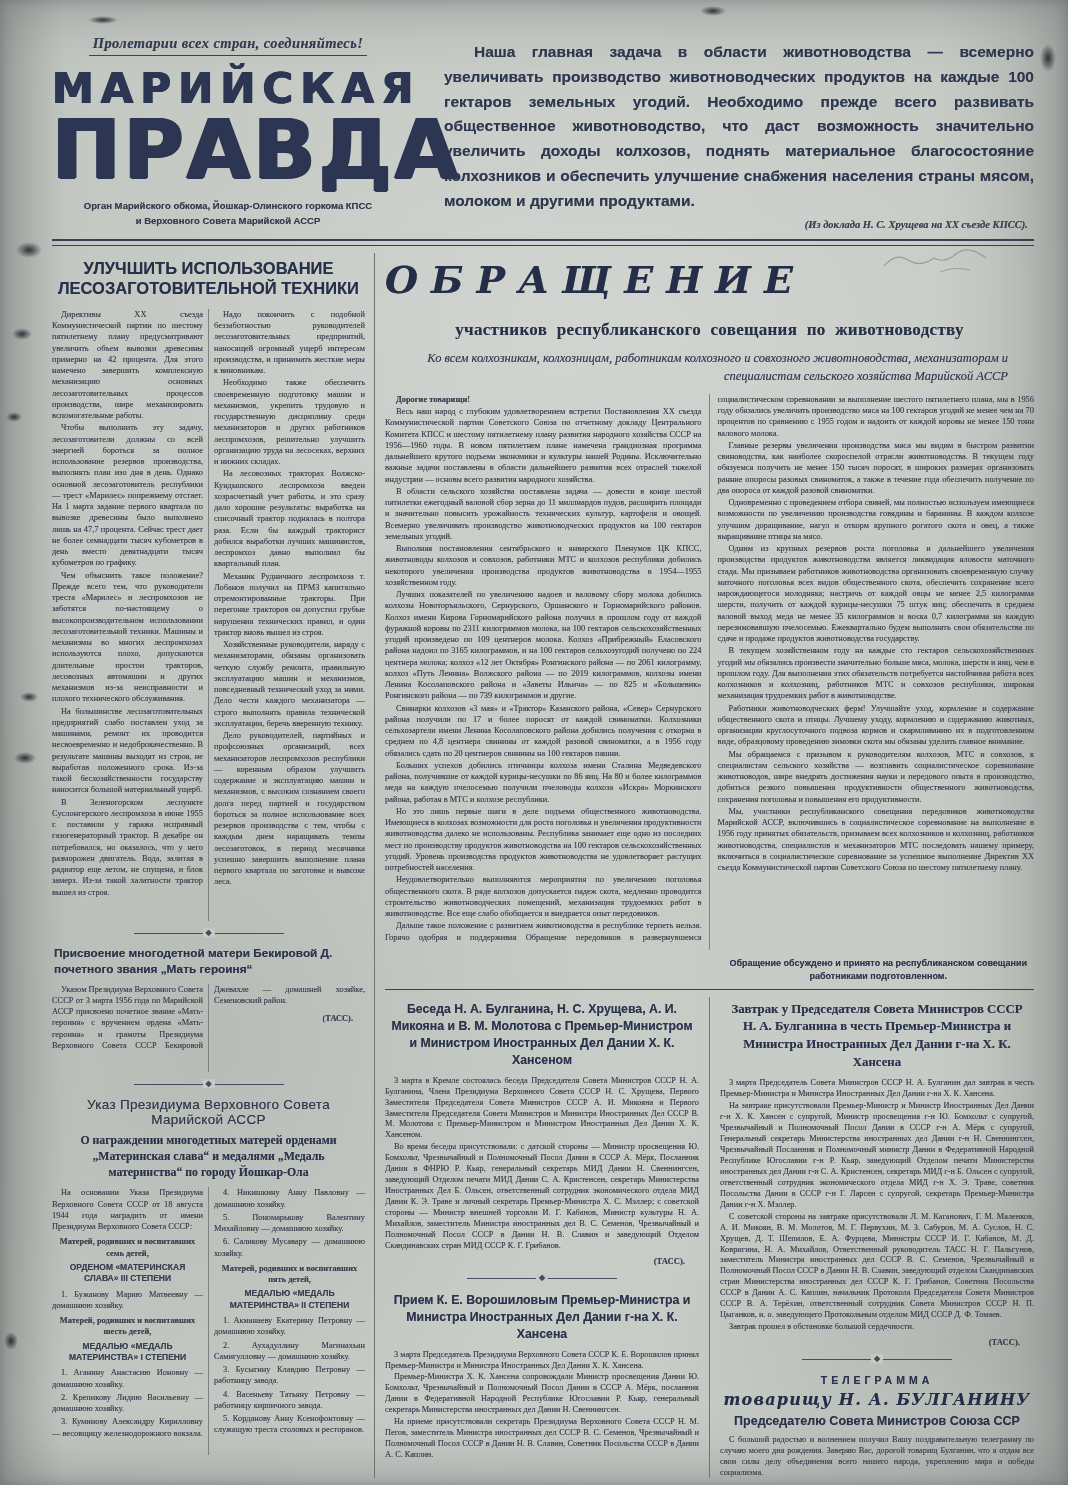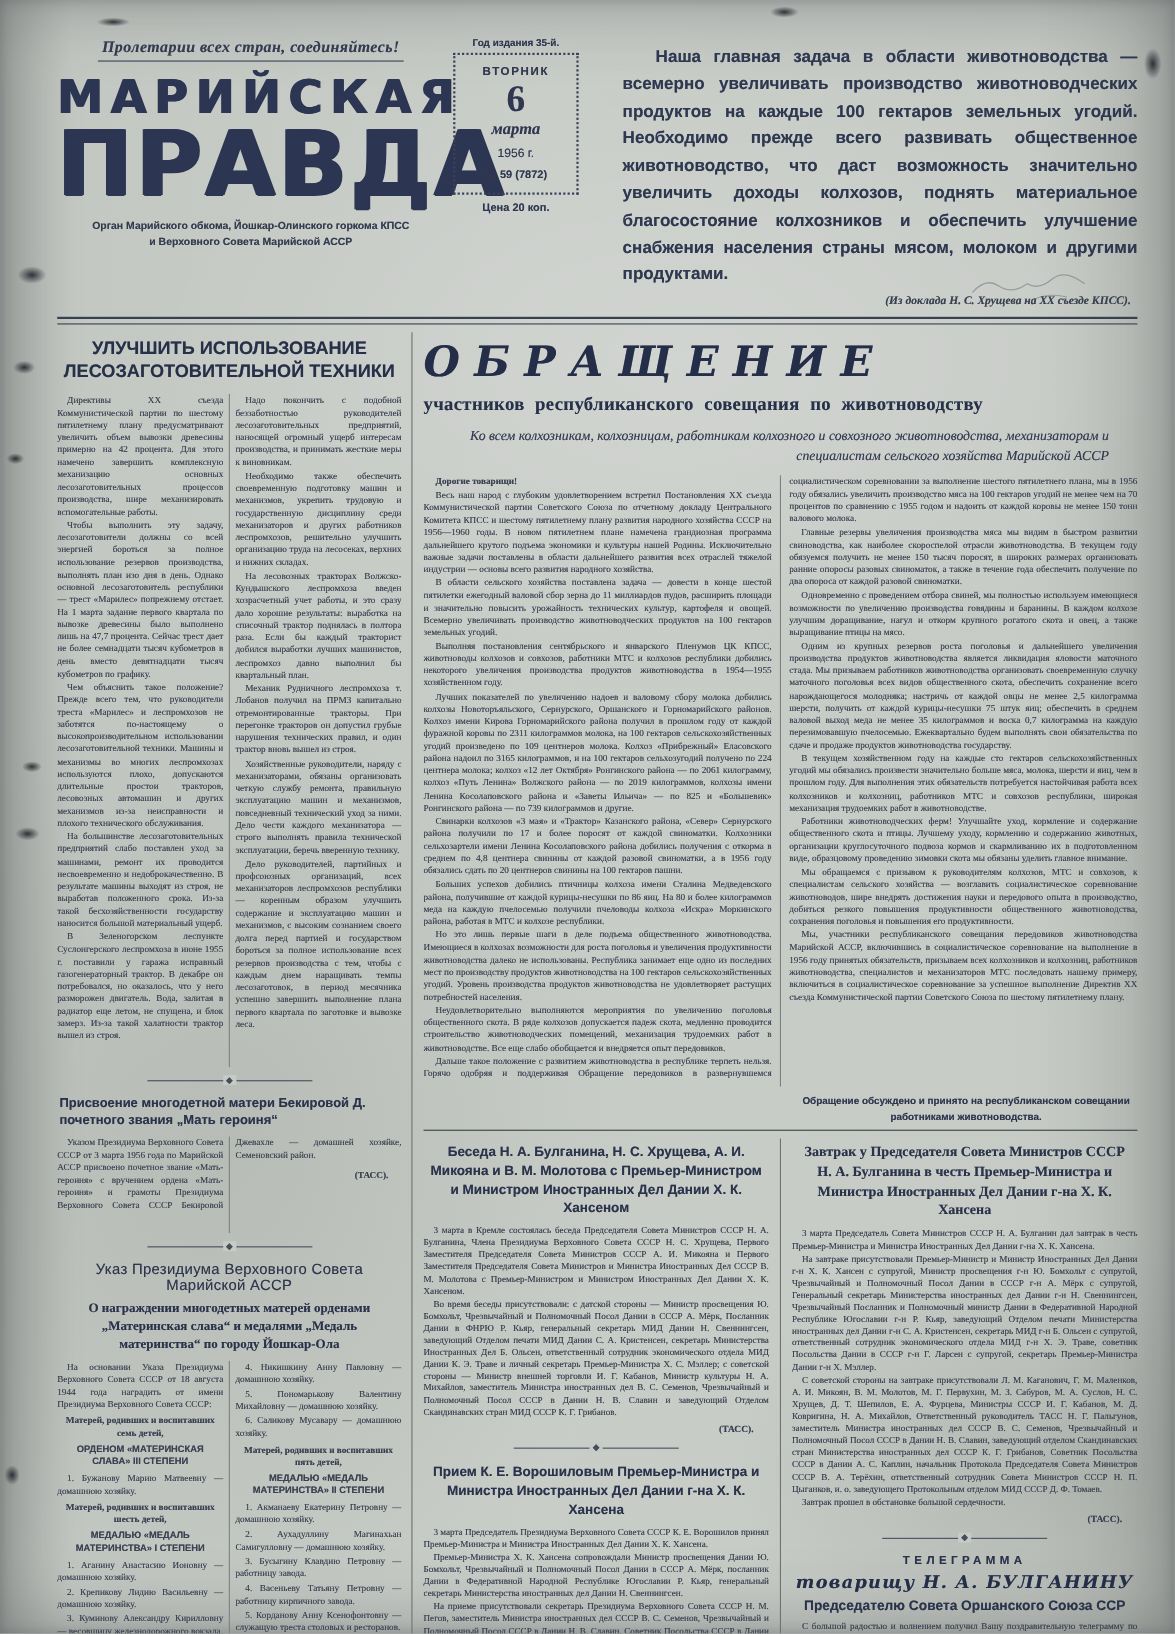--- a/index.html
+++ b/index.html
@@ -88,21 +88,21 @@
   .ukaz-title { font-weight:bold; font-size:11.8px; line-height:1.35; text-align:center; margin:6px 2px 7px; color:#2a334c; }
   .ukaz-body { height:268px; }
   .ukaz-body p { margin-bottom:2px; }
   .ukaz-body p.group-note { text-align:center; font-weight:bold; text-indent:0; margin:4px 0 3px; }
   .ukaz-body p.list-head { text-align:center; font-weight:bold; text-indent:0; margin:3px 0 4px;
     font-family:Liberation Sans, sans-serif; font-size:8.5px; }
 
   
   .obr-title { font-family:"DejaVu Serif", serif; font-style:italic; font-weight:bold;
     font-size:38px; letter-spacing:13px; text-align:left; color:#242e49; margin-top:6px; }
-  .obr-sub { font-weight:bold; font-size:17px; text-align:left; margin-top:7px;
+  .obr-sub { font-weight:bold; font-size:17px; text-align:center; margin-top:18px;
     color:#28314a; word-spacing:5px; letter-spacing:.3px; }
   .obr-lede { font-style:italic; font-size:12.5px; line-height:1.45; text-align:right;
     margin:9px 26px 9px; color:#323b50; }
   .obr-body { height:556px; column-gap:16px; }
   .obr-body p { text-indent:11px; }
   .obr-body p.lead-bold { font-weight:bold; }
   .obr-end { width:48%; margin-left:auto; margin-top:7px; margin-bottom:5px; text-align:center;
     font-family:"Liberation Sans", sans-serif; font-weight:bold; font-size:9px; line-height:1.5; color:#2e374e; }
 
   .midrule { border-top:1.6px solid #39404e; margin-top:4px; }
@@ -150,31 +150,20 @@
       <div class="masthead">
         <span class="slogan">Пролетарии всех стран, соединяйтесь!</span>
         <div class="mast-title1">МАРИЙСКАЯ</div>
         <div class="mast-title2">ПРАВДА</div>
         <div class="organ">
           <span>Орган Марийского обкома, Йошкар-Олинского горкома КПСС</span><br>
           <span>и Верховного Совета Марийской АССР</span>
         </div>
       </div>
 
-      <div class="datecol">
-        <div class="edition">Год издания 35-й.</div>
-        <div class="datebox">
-          <div class="day">ВТОРНИК</div>
-          <div class="dnum">6</div>
-          <div class="month">марта</div>
-          <div class="year">1956 г.</div>
-          <div class="issue">№ 59 (7872)</div>
-        </div>
-        <div class="price">Цена 20 коп.</div>
-      </div>
 
       <div class="quote">
         <p class="quote-text">Наша главная задача в области животноводства — всемерно увеличивать производство животноводческих продуктов на каждые 100 гектаров земельных угодий. Необходимо прежде всего развивать общественное животноводство, что даст возможность значительно увеличить доходы колхозов, поднять материальное благосостояние колхозников и обеспечить улучшение снабжения населения страны мясом, молоком и другими продуктами.</p>
         <div class="quote-src">(Из доклада Н. С. Хрущева на XX съезде КПСС).</div>
       </div>
     </div>
 
     <div class="toprule"></div>
 
     <div class="cols">
@@ -249,21 +238,21 @@
             <p>Неудовлетворительно выполняются мероприятия по увеличению поголовья общественного скота. В ряде колхозов допускается падеж скота, медленно проводится строительство животноводческих помещений, механизация трудоемких работ в животноводстве. Все еще слабо обобщается и внедряется опыт передовиков.</p>
             <p>Дальше такое положение с развитием животноводства в республике терпеть нельзя. Горячо одобряя и поддерживая Обращение передовиков в развернувшемся социалистическом соревновании за выполнение шестого пятилетнего плана, мы в 1956 году обязались увеличить производство мяса на 100 гектаров угодий не менее чем на 70 процентов по сравнению с 1955 годом и надоить от каждой коровы не менее 150 тонн валового молока.</p>
             <p>Главные резервы увеличения производства мяса мы видим в быстром развитии свиноводства, как наиболее скороспелой отрасли животноводства. В текущем году обязуемся получить не менее 150 тысяч поросят, в широких размерах организовать ранние опоросы разовых свиноматок, а также в течение года обеспечить получение по два опороса от каждой разовой свиноматки.</p>
             <p>Одновременно с проведением отбора свиней, мы полностью используем имеющиеся возможности по увеличению производства говядины и баранины. В каждом колхозе улучшим доращивание, нагул и откорм крупного рогатого скота и овец, а также выращивание птицы на мясо.</p>
             <p>Одним из крупных резервов роста поголовья и дальнейшего увеличения производства продуктов животноводства является ликвидация яловости маточного стада. Мы призываем работников животноводства организовать своевременную случку маточного поголовья всех видов общественного скота, обеспечить сохранение всего нарождающегося молодняка; настричь от каждой овцы не менее 2,5 килограмма шерсти, получить от каждой курицы-несушки 75 штук яиц; обеспечить в среднем валовой выход меда не менее 35 килограммов и воска 0,7 килограмма на каждую перезимовавшую пчелосемью. Ежеквартально будем выполнять свои обязательства по сдаче и продаже продуктов животноводства государству.</p>
             <p>В текущем хозяйственном году на каждые сто гектаров сельскохозяйственных угодий мы обязались произвести значительно больше мяса, молока, шерсти и яиц, чем в прошлом году. Для выполнения этих обязательств потребуется настойчивая работа всех колхозников и колхозниц, работников МТС и совхозов республики, широкая механизация трудоемких работ в животноводстве.</p>
             <p>Работники животноводческих ферм! Улучшайте уход, кормление и содержание общественного скота и птицы. Лучшему уходу, кормлению и содержанию животных, организации круглосуточного подвоза кормов и скармливанию их в подготовленном виде, образцовому проведению зимовки скота мы обязаны уделить главное внимание.</p>
             <p>Мы обращаемся с призывом к руководителям колхозов, МТС и совхозов, к специалистам сельского хозяйства — возглавить социалистическое соревнование животноводов, шире внедрять достижения науки и передового опыта в производство, добиться резкого повышения продуктивности общественного животноводства, сохранения поголовья и повышения его продуктивности.</p>
             <p>Мы, участники республиканского совещания передовиков животноводства Марийской АССР, включившись в социалистическое соревнование на выполнение в 1956 году принятых обязательств, призываем всех колхозников и колхозниц, работников животноводства, специалистов и механизаторов МТС последовать нашему примеру, включиться в социалистическое соревнование за успешное выполнение Директив XX съезда Коммунистической партии Советского Союза по шестому пятилетнему плану.</p>
           </div>
-        <div class="obr-end">Обращение обсуждено и принято на республиканском совещании работниками животноводства.</div>
+        <div class="obr-end">Обращение обсуждено и принято на республиканском совещании работниками подготовленном.</div>
 
         <div class="midrule"></div>
 
         <div class="bottom-row">
 
           <div class="bcol bcol-mid">
             <h3 class="news-title-sans">Беседа Н. А. Булганина, Н. С. Хрущева, А. И. Микояна и В. М. Молотова с Премьер-Министром и Министром Иностранных Дел Дании Х. К. Хансеном</h3>
             <div class="news-body">
                 <p>3 марта в Кремле состоялась беседа Председателя Совета Министров СССР Н. А. Булганина, Члена Президиума Верховного Совета СССР Н. С. Хрущева, Первого Заместителя Председателя Совета Министров СССР А. И. Микояна и Первого Заместителя Председателя Совета Министров и Министра Иностранных Дел СССР В. М. Молотова с Премьер-Министром и Министром Иностранных Дел Дании Х. К. Хансеном.</p>
                 <p>Во время беседы присутствовали: с датской стороны — Министр просвещения Ю. Бомхольт, Чрезвычайный и Полномочный Посол Дании в СССР А. Мёрк, Посланник Дании в ФНРЮ Р. Кьяр, генеральный секретарь МИД Дании Н. Свеннингсен, заведующий Отделом печати МИД Дании С. А. Кристенсен, секретарь Министерства Иностранных Дел Б. Ольсен, ответственный сотрудник экономического отдела МИД Дании К. Э. Траве и личный секретарь Премьер-Министра Х. С. Мэллер; с советской стороны — Министр внешней торговли И. Г. Кабанов, Министр культуры Н. А. Михайлов, заместитель Министра иностранных дел В. С. Семенов, Чрезвычайный и Полномочный Посол СССР в Дании Н. В. Славин и заведующий Отделом Скандинавских стран МИД СССР К. Г. Грибанов.</p>
@@ -290,21 +279,21 @@
                 <p>На завтраке присутствовали Премьер-Министр и Министр Иностранных Дел Дании г-н Х. К. Хансен с супругой, Министр просвещения г-н Ю. Бомхольт с супругой, Чрезвычайный и Полномочный Посол Дании в СССР г-н А. Мёрк с супругой, Генеральный секретарь Министерства иностранных дел Дании г-н Н. Свеннингсен, Чрезвычайный Посланник и Полномочный министр Дании в Федеративной Народной Республике Югославии г-н Р. Кьяр, заведующий Отделом печати Министерства иностранных дел Дании г-н С. А. Кристенсен, секретарь МИД г-н Б. Ольсен с супругой, ответственный сотрудник экономического отдела МИД г-н Х. Э. Траве, советник Посольства Дании в СССР г-н Г. Ларсен с супругой, секретарь Премьер-Министра Дании г-н Х. Мэллер.</p>
                 <p>С советской стороны на завтраке присутствовали Л. М. Каганович, Г. М. Маленков, А. И. Микоян, В. М. Молотов, М. Г. Первухин, М. З. Сабуров, М. А. Суслов, Н. С. Хрущев, Д. Т. Шепилов, Е. А. Фурцева, Министры СССР И. Г. Кабанов, М. Д. Ковригина, Н. А. Михайлов, Ответственный руководитель ТАСС Н. Г. Пальгунов, заместитель Министра иностранных дел СССР В. С. Семенов, Чрезвычайный и Полномочный Посол СССР в Дании Н. В. Славин, заведующий отделом Скандинавских стран Министерства иностранных дел СССР К. Г. Грибанов, Советник Посольства СССР в Дании А. С. Каплин, начальник Протокола Председателя Совета Министров СССР В. А. Терёхин, ответственный сотрудник Совета Министров СССР Н. П. Цыганков, и. о. заведующего Протокольным отделом МИД СССР Д. Ф. Томаев.</p>
                 <p>Завтрак прошел в обстановке большой сердечности.</p>
               </div>
             <div class="tass">(ТАСС).</div>
 
             <div class="divider"></div>
 
             <div class="tg-kicker">ТЕЛЕГРАММА</div>
             <div class="tg-title">товарищу Н. А. БУЛГАНИНУ</div>
-            <div class="tg-sub">Председателю Совета Оршанского Союза ССР</div>
+            <div class="tg-sub">Председателю Совета Министров Союза ССР</div>
             <div class="news-body">
                 <p>С большой радостью и волнением получил Вашу поздравительную телеграмму по случаю моего дня рождения. Заверяю Вас, дорогой товарищ Булганин, что я отдам все свои силы делу объединения всего нашего народа, укреплению мира и победы социализма.</p>
               </div>
 
           </div>
         </div>
       </section>
     </div>
   </div>
 </div>

